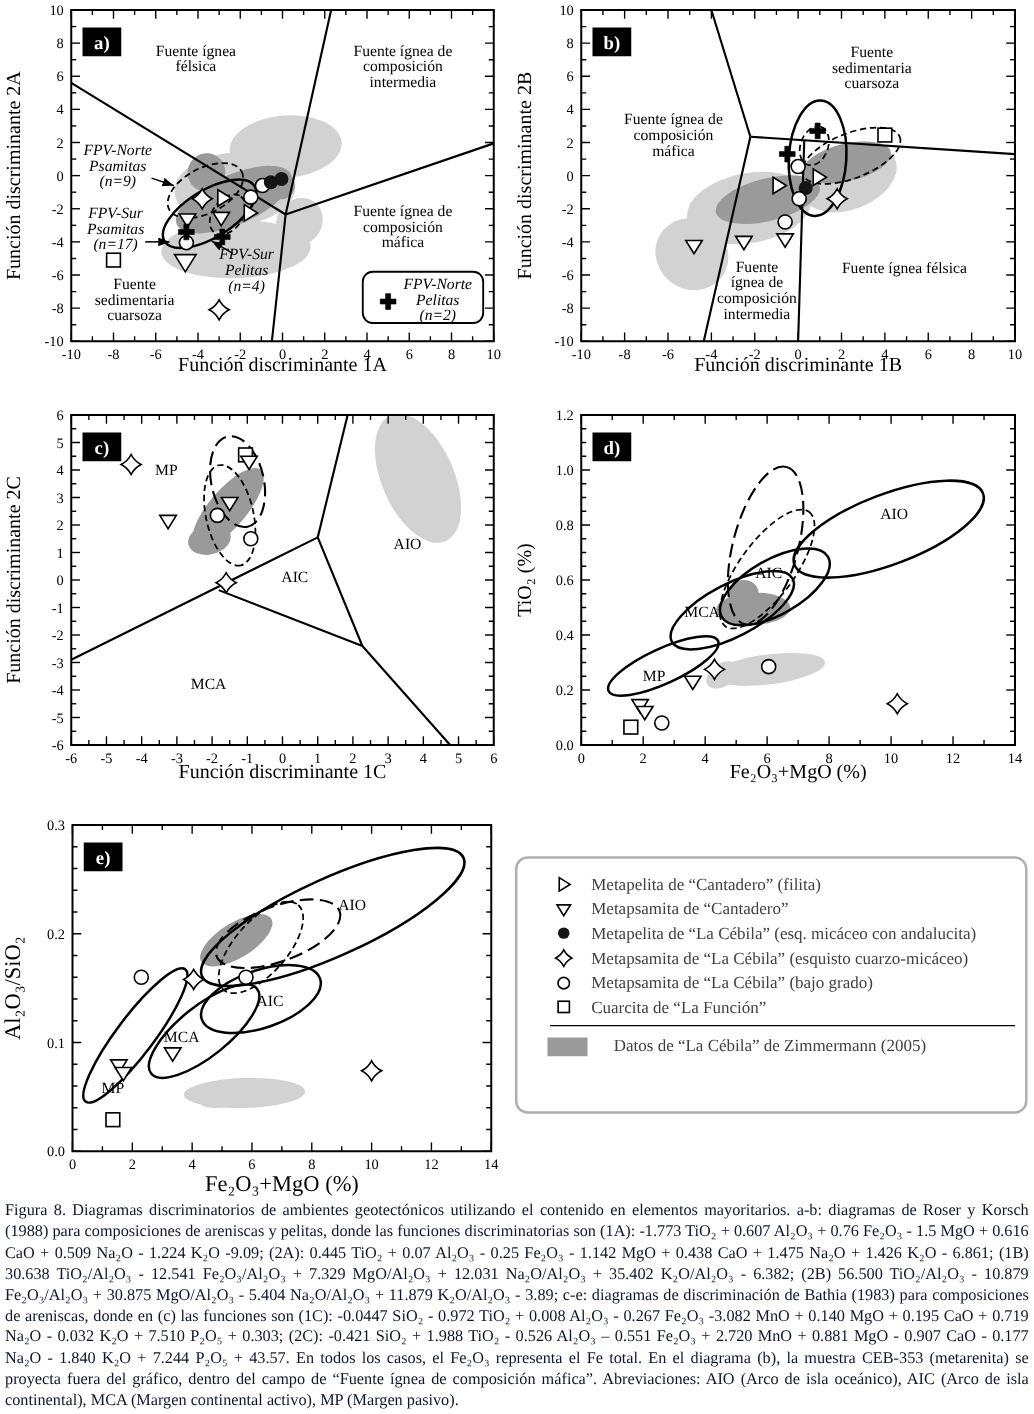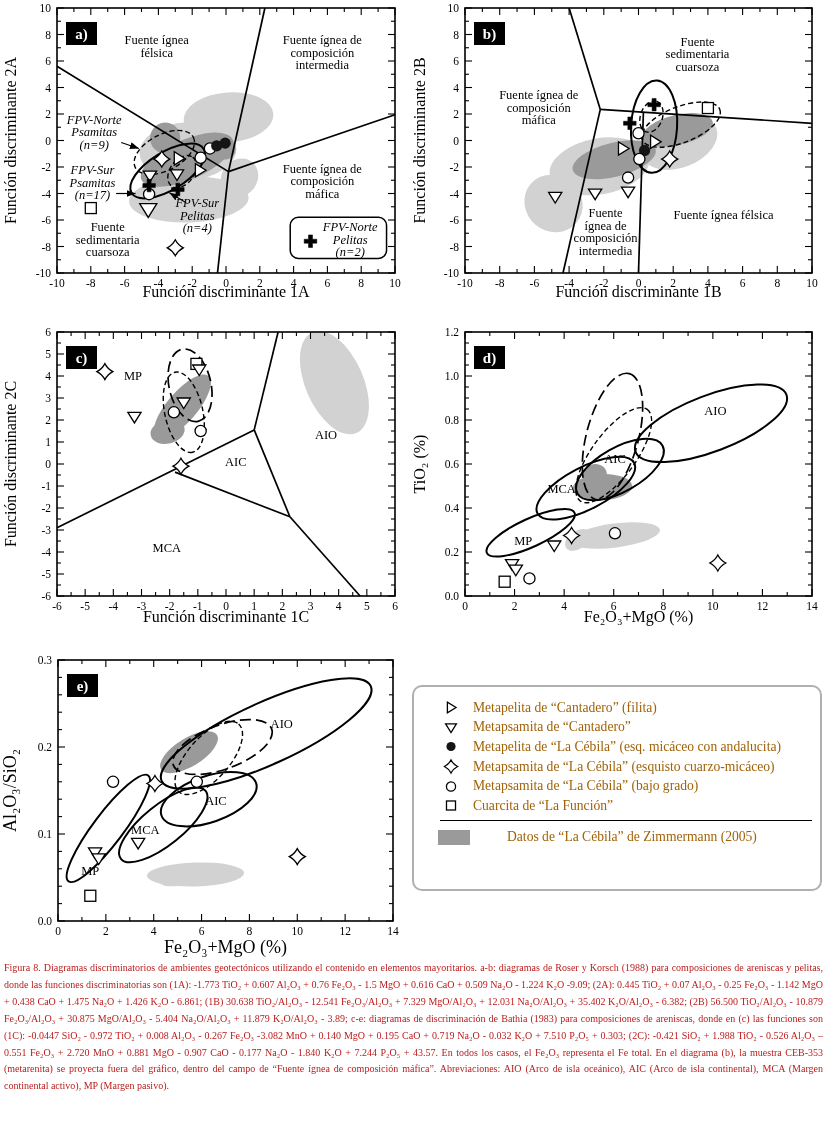--- a/index.html
+++ b/index.html
@@ -10,26 +10,26 @@
   #panel-b{left:407px;top:0;width:420px;height:317px;}
   #panel-c{left:0;top:317px;width:407px;height:328px;}
   #panel-d{left:407px;top:317px;width:420px;height:328px;}
   #panel-e{left:0;top:645px;width:407px;height:330px;}
   svg text{font-family:"Liberation Serif","DejaVu Serif","DejaVu Sans",serif;}
   .legend{position:absolute;left:412px;top:685px;width:410px;height:206px;
           border:2px solid #b0b0b0;border-radius:10px;box-sizing:border-box;
           padding:11px 6px 0 24px;background:#fff;}
   .lrow{display:flex;align-items:center;height:19.6px;}
   .lrow svg{flex:0 0 26px;}
-  .llab{margin-left:9px;font-size:13.6px;color:#a16207;white-space:nowrap;}
+  .llab{margin-left:9px;font-size:13.6px;color:#404040;white-space:nowrap;}
   .ldiv{border-top:1.6px solid #000;width:372px;margin:4px 0 3px 2px;}
-  .srow{display:flex;align-items:center;height:27px;gap:16px;}
+  .srow{display:flex;align-items:center;height:27px;}
   .swatch{flex:0 0 32px;height:15px;margin-right:12px;}
   .caption{position:absolute;left:4px;top:960px;width:819px;margin:0;
-           font-size:10px;line-height:16.9px;text-align:justify;color:#b91c1c;}
+           font-size:13px;line-height:16.9px;text-align:justify;color:#0f172a;}
 </style>
 </head>
 <body>
 
 <div class="stage">
   <div class="panel" id="panel-a"><svg width="407" height="317">
         <defs>
           <clipPath id="clip-a">
             <rect x="57" y="8" width="338" height="265"></rect>
           </clipPath>

